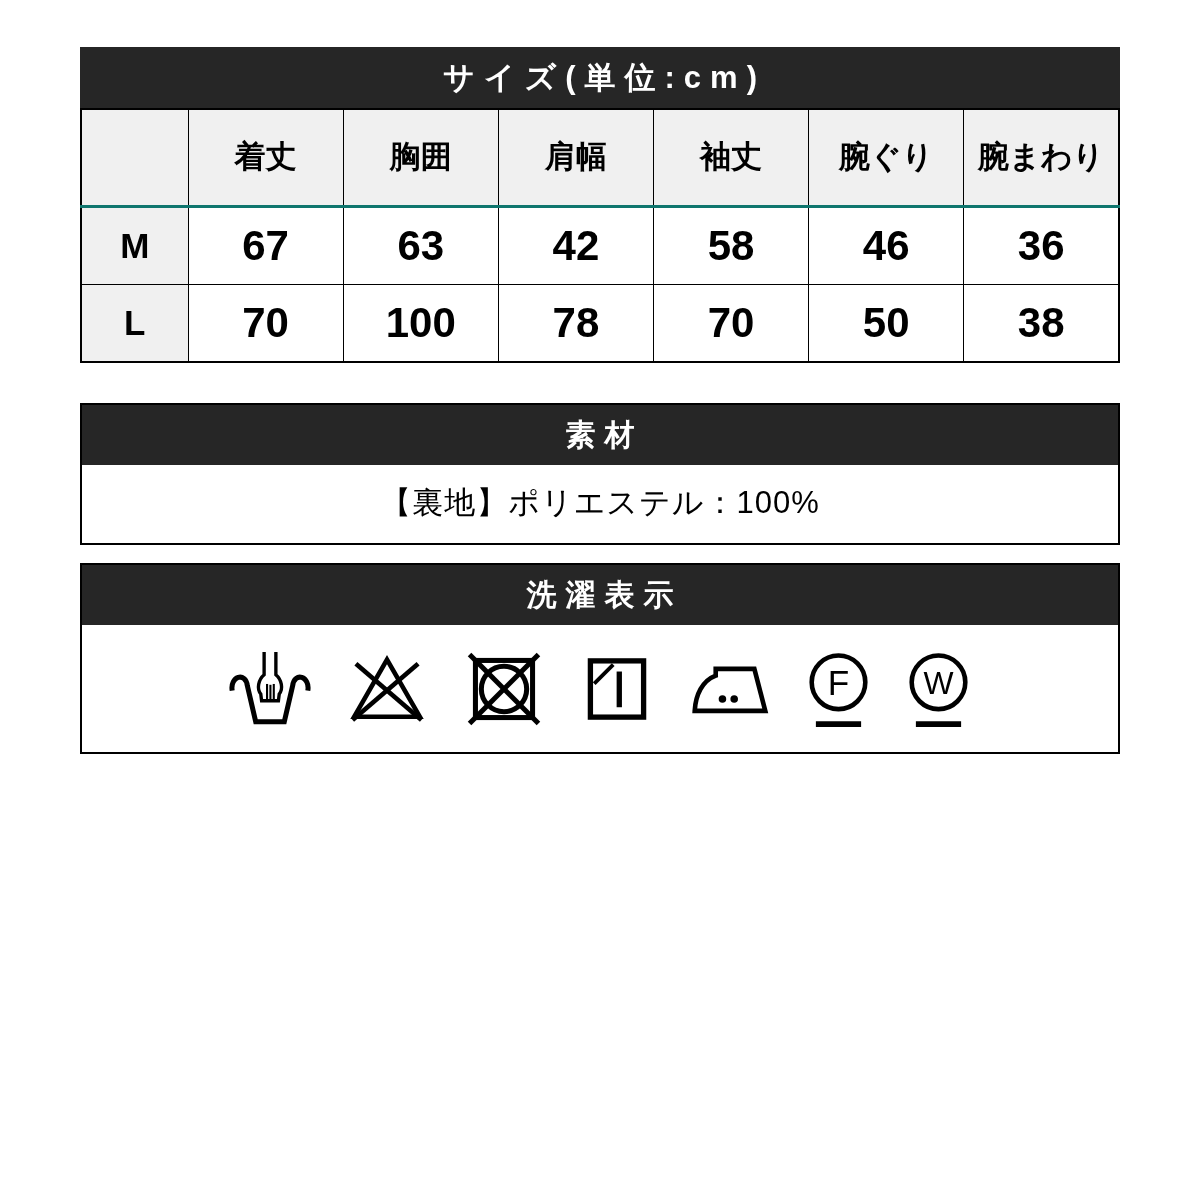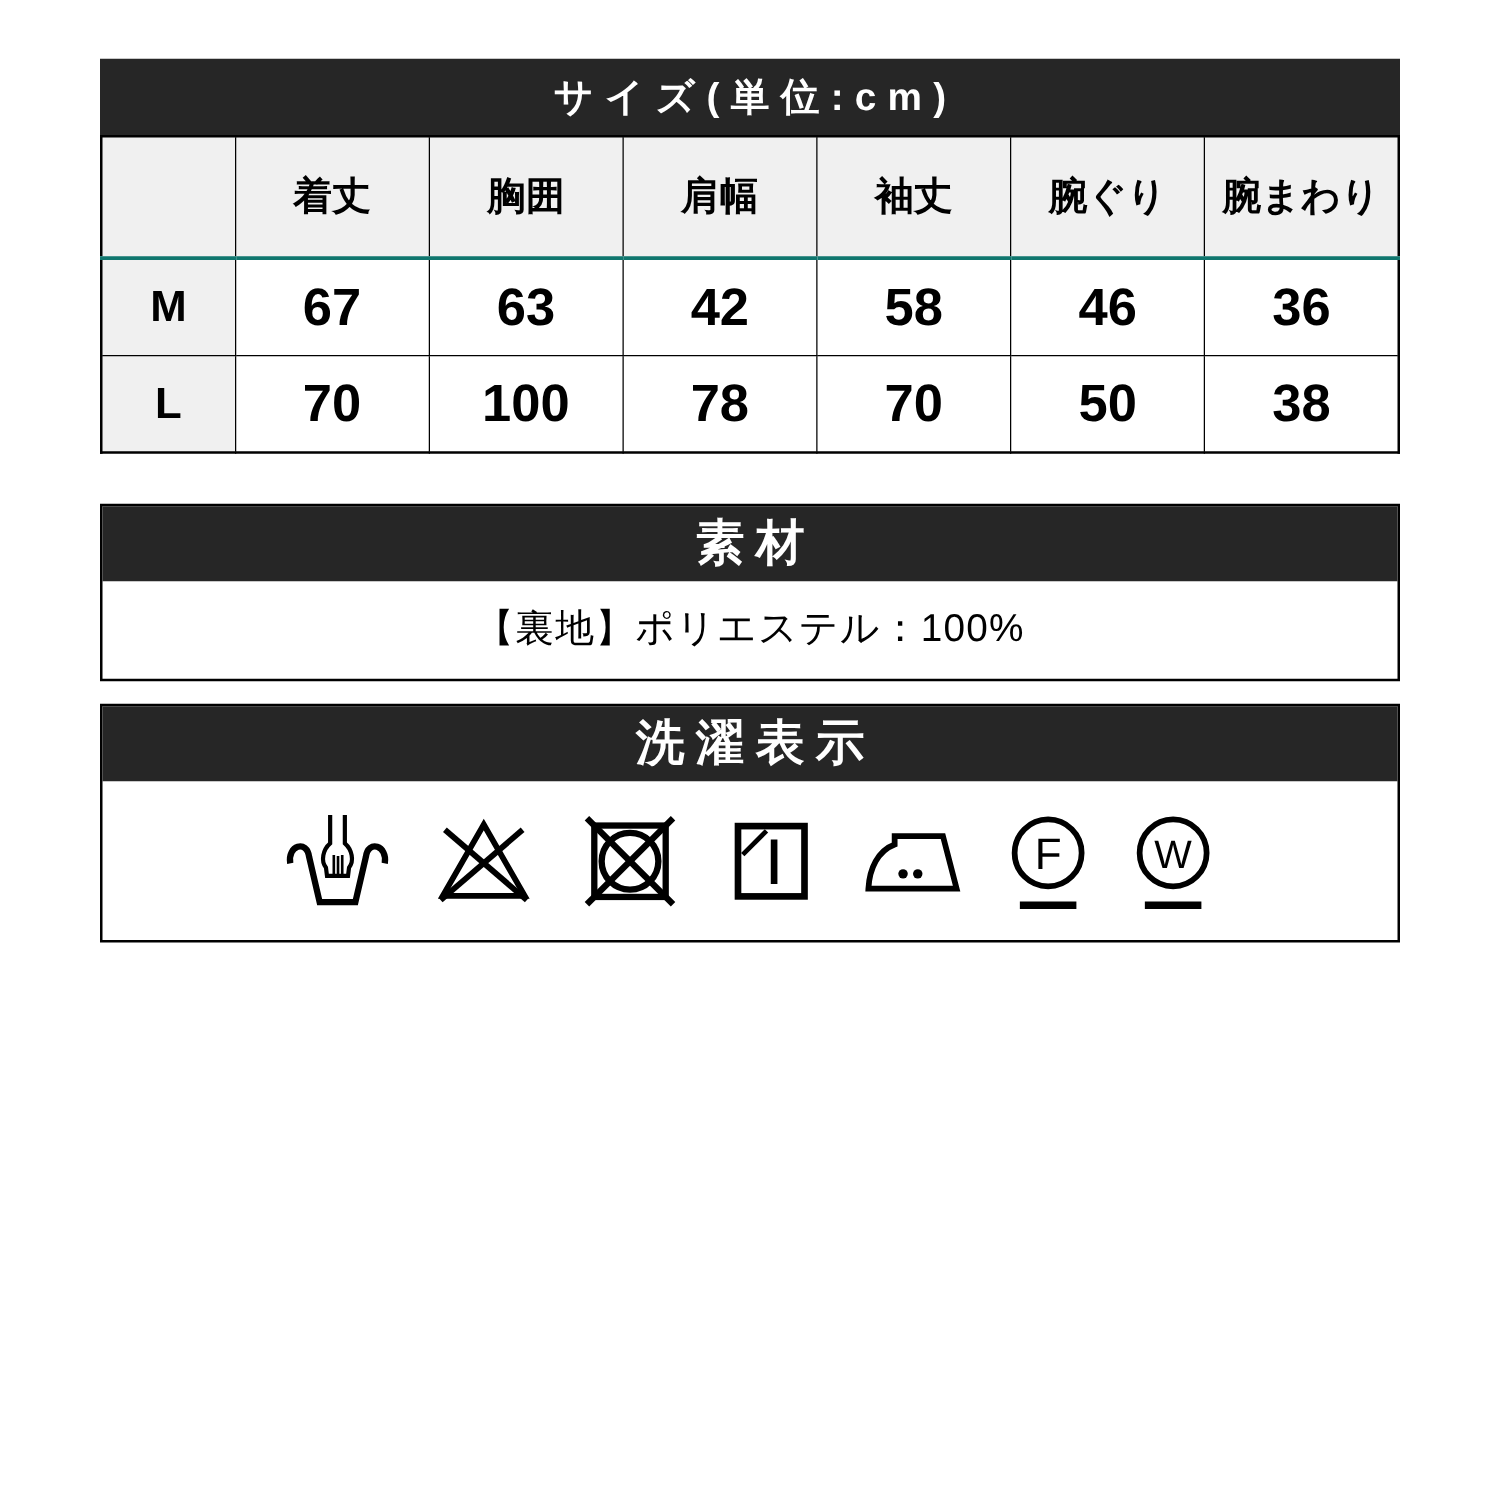--- a/index.html
+++ b/index.html
@@ -51,21 +51,21 @@
     letter-spacing:1px;
   }
   .note + .note { margin-top:34px; }
 
   
   .box { border:2px solid #000; }
   .material-box { margin-top:30px; }
   .wash-box { margin-top:18px; }
   .box-band {
     height:60px; line-height:60px;
-    font-size:39px; letter-spacing:9px; padding-left:9px;
+    font-size:30px; letter-spacing:9px; padding-left:9px;
   }
   .material-content {
     padding:15px 0 17px 0;
     text-align:center; font-size:31px; line-height:46px;
     letter-spacing:1px;
   }
   .wash-content {
     height:127px;
     display:flex; align-items:center; justify-content:center;
     gap:33px;

